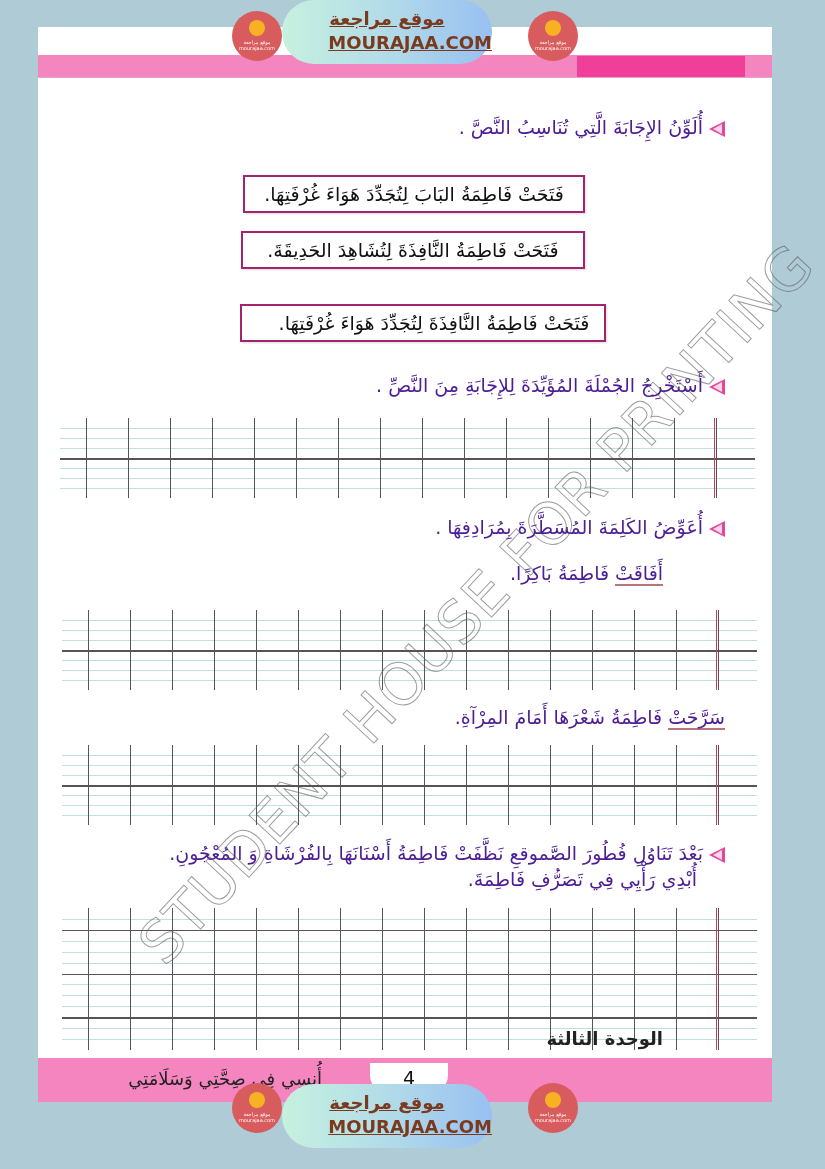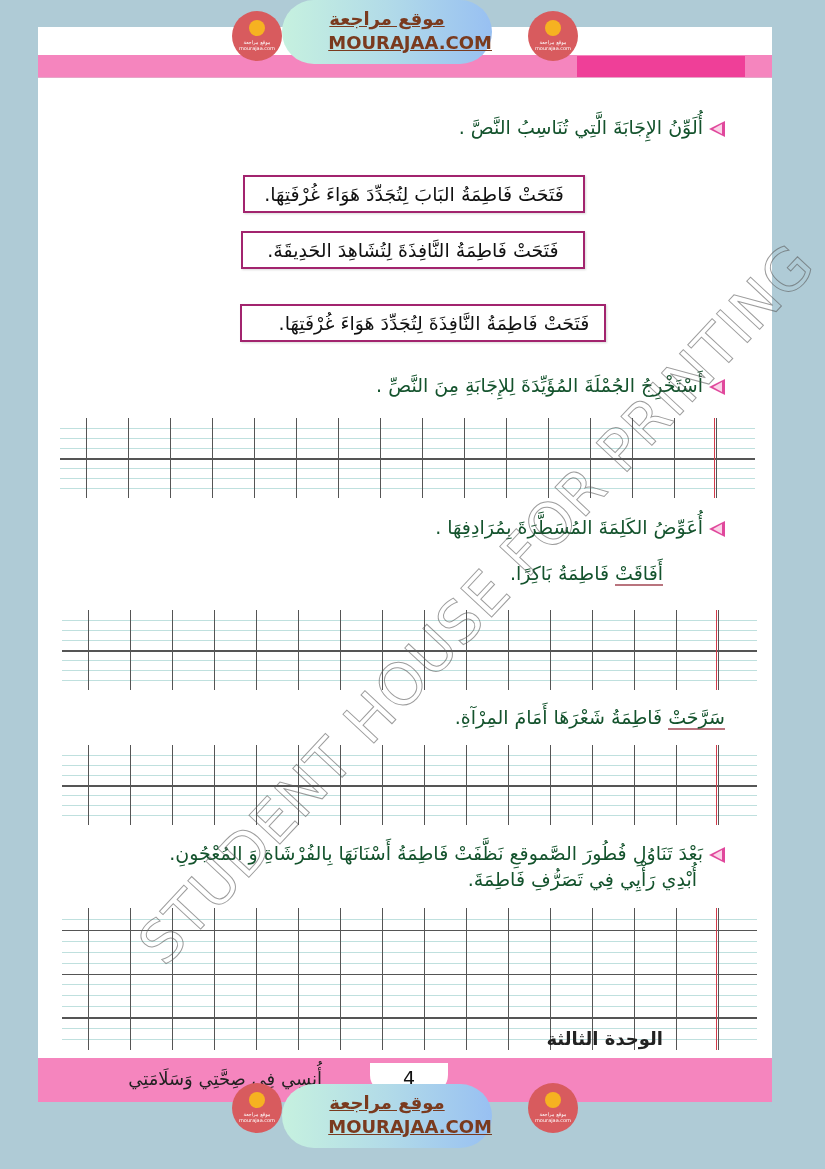--- a/index.html
+++ b/index.html
@@ -1,20 +1,20 @@
 <!DOCTYPE html>
 <html><head>
 <meta charset="utf-8">
 <style>
   html,body{margin:0;padding:0;}
   body{width:825px;height:1169px;background:#afcbd6;position:relative;overflow:hidden;font-family:"DejaVu Sans",sans-serif;}
   .page{position:absolute;left:38px;top:27px;width:734px;height:1075px;background:#fff;}
   .pink-strip{position:absolute;left:38px;top:55px;width:734px;height:22px;background:#f585be;box-shadow:0 1px 0 #e6a6c8;}
   .pink-strip-dark{position:absolute;left:577px;top:56px;width:168px;height:21px;background:#ef3f98;}
-  .ar{direction:rtl;position:absolute;color:#14532d;white-space:nowrap;font-family:"DejaVu Sans",sans-serif;}
+  .ar{direction:rtl;position:absolute;color:#4c1d95;white-space:nowrap;font-family:"DejaVu Sans",sans-serif;}
   .q{font-size:19px;}
   .tri{display:inline-block;width:0;height:0;border-top:8px solid transparent;border-bottom:8px solid transparent;border-right:16px solid #e0489c;margin-left:6px;vertical-align:middle;position:relative;}
   .tri::after{content:"";position:absolute;left:4px;top:-5px;border-top:5px solid transparent;border-bottom:5px solid transparent;border-right:9px solid #fbd4e8;}
   .choice{position:absolute;border:2px solid #a2246e;background:#fff;direction:rtl;font-size:19px;text-align:center;line-height:34px;height:34px;color:#111;white-space:nowrap;box-shadow:1px 1px 2px rgba(0,0,0,.15);}
   .ul{border-bottom:2px solid #b9747e;}
   .lines{position:absolute;}
   .hl{position:absolute;left:0;right:0;height:1px;background:#bfe0de;}
   .hl.dark{background:#555;height:1.5px;}
   .vl{position:absolute;top:0;bottom:0;width:1.4px;background:#555;}
   .vl.red{background:#d03a4a;}

